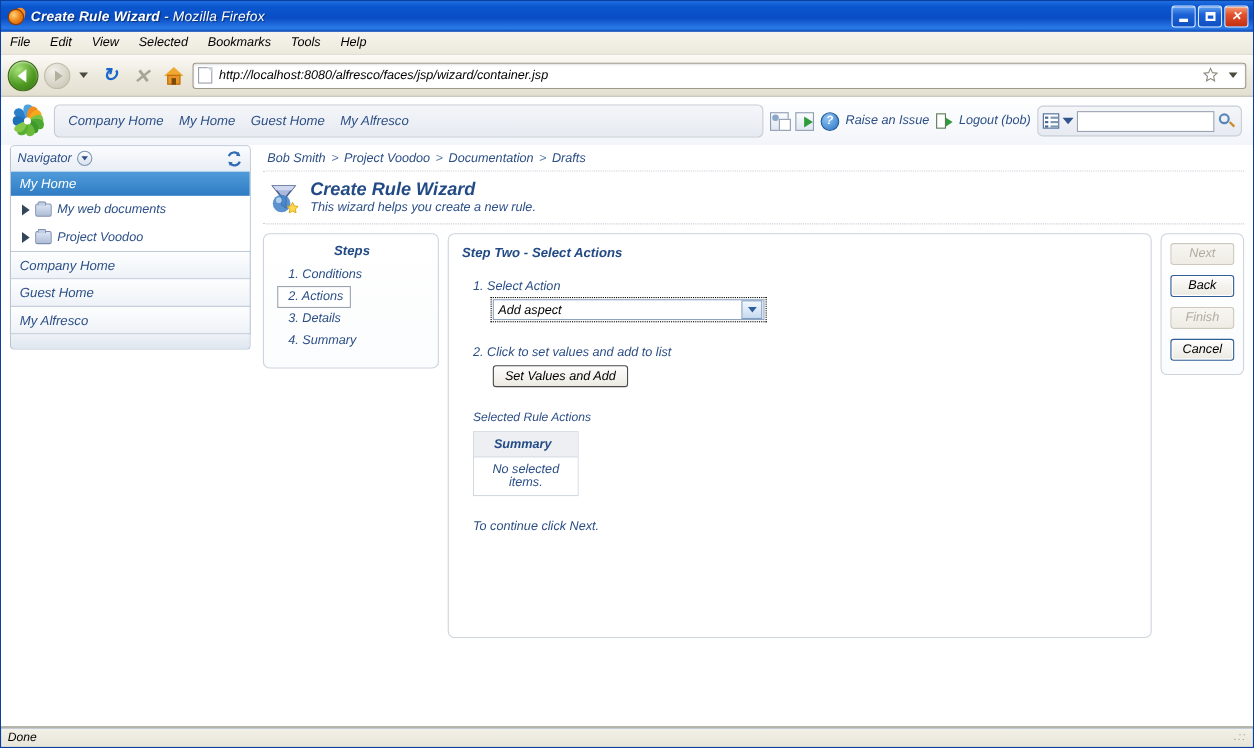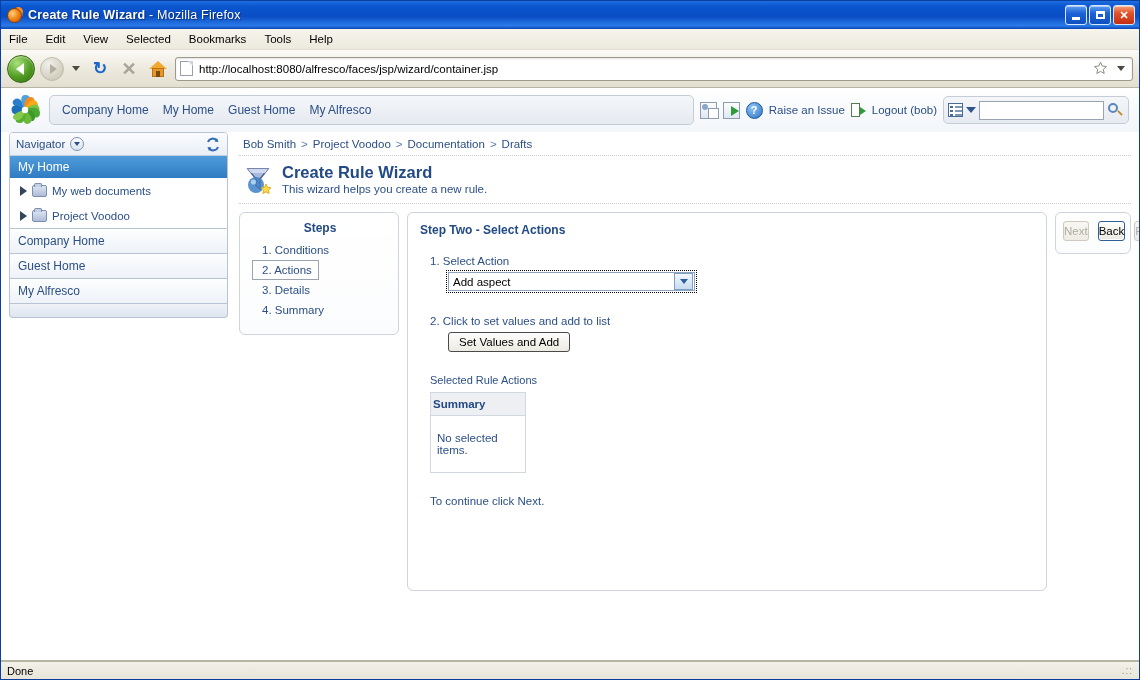--- a/index.html
+++ b/index.html
@@ -10,20 +10,21 @@
     font-family: "Liberation Sans", sans-serif;
     font-size: 11px;
   }
   
   #window {
     width: 1140px; height: 680px;
     background: #0a50c8;
     border: 1px solid #0a3fa0;
     display: flex; flex-direction: column;
     position: relative;
+    font-style: italic;
   }
   
   #titlebar {
     height: 28px;
     background: linear-gradient(180deg,#1f6fe0 0%,#0a56cf 18%,#0a4dc4 55%,#2a7ae8 88%,#0a46b4 100%);
     display: flex; align-items: center;
     padding-left: 5px;
     flex: 0 0 auto;
   }
   #ff-icon { width: 17px; height: 17px; position: relative; margin-right: 5px; flex:0 0 auto;}
@@ -284,24 +285,24 @@
   #action-select .btn i { width:0;height:0;border-left:4px solid transparent;border-right:4px solid transparent;border-top:5px solid #2b5f9e;}
   #setvalues-btn {
     margin-left:28px; margin-bottom:22px;
     display:inline-block; padding:3px 10px; font-size:11.5px; color:#000;
     border:1px solid #4a4a4a; border-radius:3px;
     background: linear-gradient(180deg,#fdfdfd 0%,#eceae1 100%);
     cursor:pointer;
   }
   #sel-label { color:#2c4f86; font-size:11px; margin-left:10px; margin-bottom:6px;}
   #sum-table { margin-left:10px; border:1px solid #d2d8e0; width:96px; margin-bottom:22px;}
-  #sum-head { background:#edeff2; color:#224a85; font-weight:bold; font-size:11.5px; padding:5px 2px; border-bottom:1px solid #d2d8e0;}
-  #sum-cell { color:#2c4f86; font-size:11.5px; padding:16px 6px; background:#fff;}
+  #sum-head { background:#edeff2; color:#224a85; font-weight:bold; font-size:11.5px; padding:5px 18px; border-bottom:1px solid #d2d8e0;}
+  #sum-cell { color:#2c4f86; font-size:11.5px; padding:5px 6px; background:#fff;text-align:center;}
   #continue-txt { color:#2c4f86; font-size:11.5px; margin-left:10px;}
-  #btn-panel { width:76px; flex:0 0 auto; padding:8px 7px 12px 7px; display:flex; flex-direction:row; gap:9px; align-items:center;
+  #btn-panel { width:76px; flex:0 0 auto; padding:8px 7px 12px 7px; display:flex; flex-direction:column; gap:9px; align-items:center;
     background: linear-gradient(180deg,#ffffff 0%,#fbfcfd 100%);}
   .wbtn {
     width:58px; text-align:center; font-size:11.5px; padding:3px 0;
     border-radius:3px; cursor:pointer;
   }
   .wbtn.enabled {
     border:1px solid #2f5d96; color:#000;
     background: linear-gradient(180deg,#fdfdfd 0%,#ebe9e0 100%);
     box-shadow: inset 0 0 0 1px #fff;
   }

